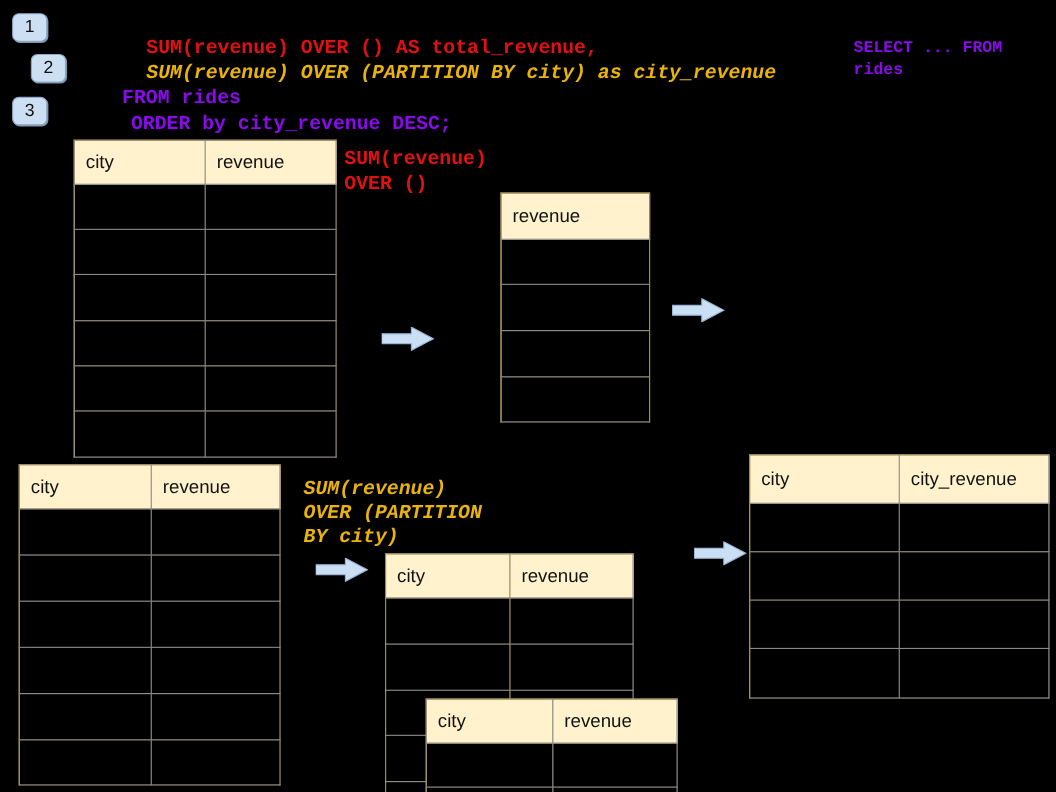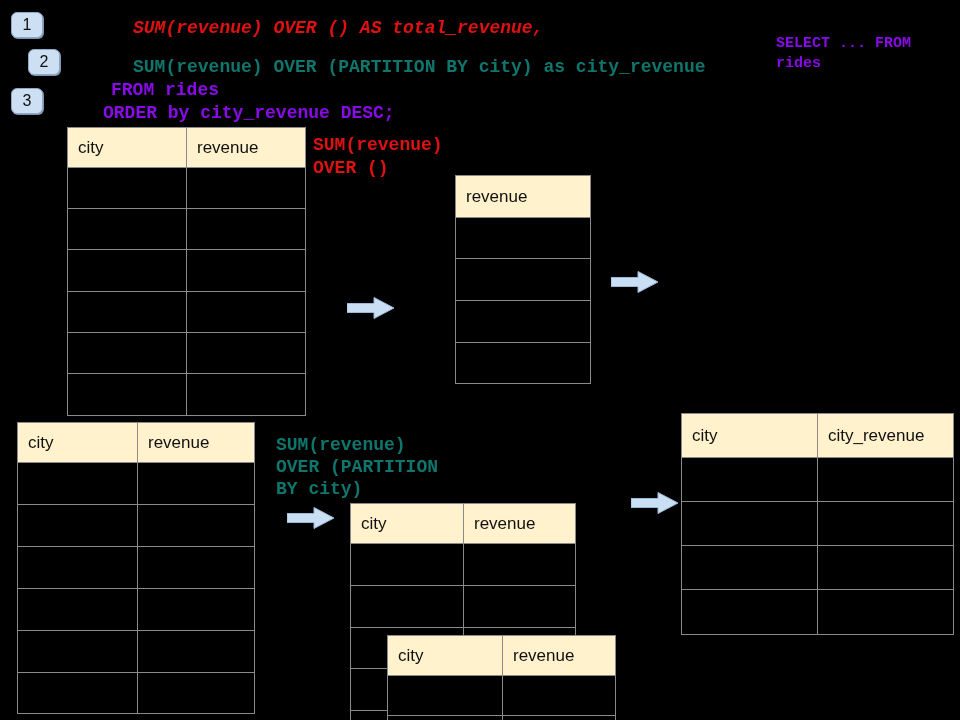--- a/index.html
+++ b/index.html
@@ -14,21 +14,21 @@
     font-size:16px;display:flex;align-items:center;justify-content:center;
     box-shadow:1px 1px 0 #7e96ad;
   }
   
   .code{
     position:absolute;font-family:"Liberation Mono","DejaVu Sans Mono",monospace;
     font-weight:bold;font-size:18px;line-height:23px;white-space:pre-line;
   }
   .purple{color:#8a0bea;}
   .red{color:#e01111;}
-  .green{color:#0f766e;}
+  .green{color:#eab308;font-style:italic;}
   .side-note{
     position:absolute;font-family:"Liberation Mono","DejaVu Sans Mono",monospace;
     font-weight:bold;font-size:15px;line-height:20px;white-space:pre-line;color:#8a0bea;
   }
   
   .tbl{
     position:absolute;border-collapse:collapse;table-layout:fixed;background:#eab308;
   }
   .tbl th,.tbl td{border:1px solid #8a8a8a;padding:0;}
   .tbl th{
@@ -48,24 +48,24 @@
   <div class="badge" style="left:11px;top:12px;">
       <span>1</span>
     </div>
   <div class="badge" style="left:28px;top:49px;">
       <span>2</span>
     </div>
   <div class="badge" style="left:11px;top:88px;">
       <span>3</span>
     </div>
 
-  <div class="code red" style="left:133px;top:17px;font-style:italic;">SUM(revenue) OVER () AS total_revenue,</div>
+  <div class="code red" style="left:133px;top:33px;">SUM(revenue) OVER () AS total_revenue,</div>
   <div class="code green" style="left:133px;top:56px;">SUM(revenue) OVER (PARTITION BY city) as city_revenue</div>
   <div class="code purple" style="left:111px;top:79px;">FROM rides</div>
-  <div class="code purple" style="left:103px;top:102px;">ORDER by city_revenue DESC;</div>
+  <div class="code purple" style="left:119px;top:102px;">ORDER by city_revenue DESC;</div>
 
   <div class="side-note" style="left:752px;top:34px;margin-left:24px;">SELECT ... FROM
 rides</div>
 
   <div class="code red" style="left:313px;top:134px;">SUM(revenue)
 OVER ()</div>
   <div class="code green" style="left:276px;top:434px;line-height:22px;">SUM(revenue)
 OVER (PARTITION
 BY city)</div>
 

